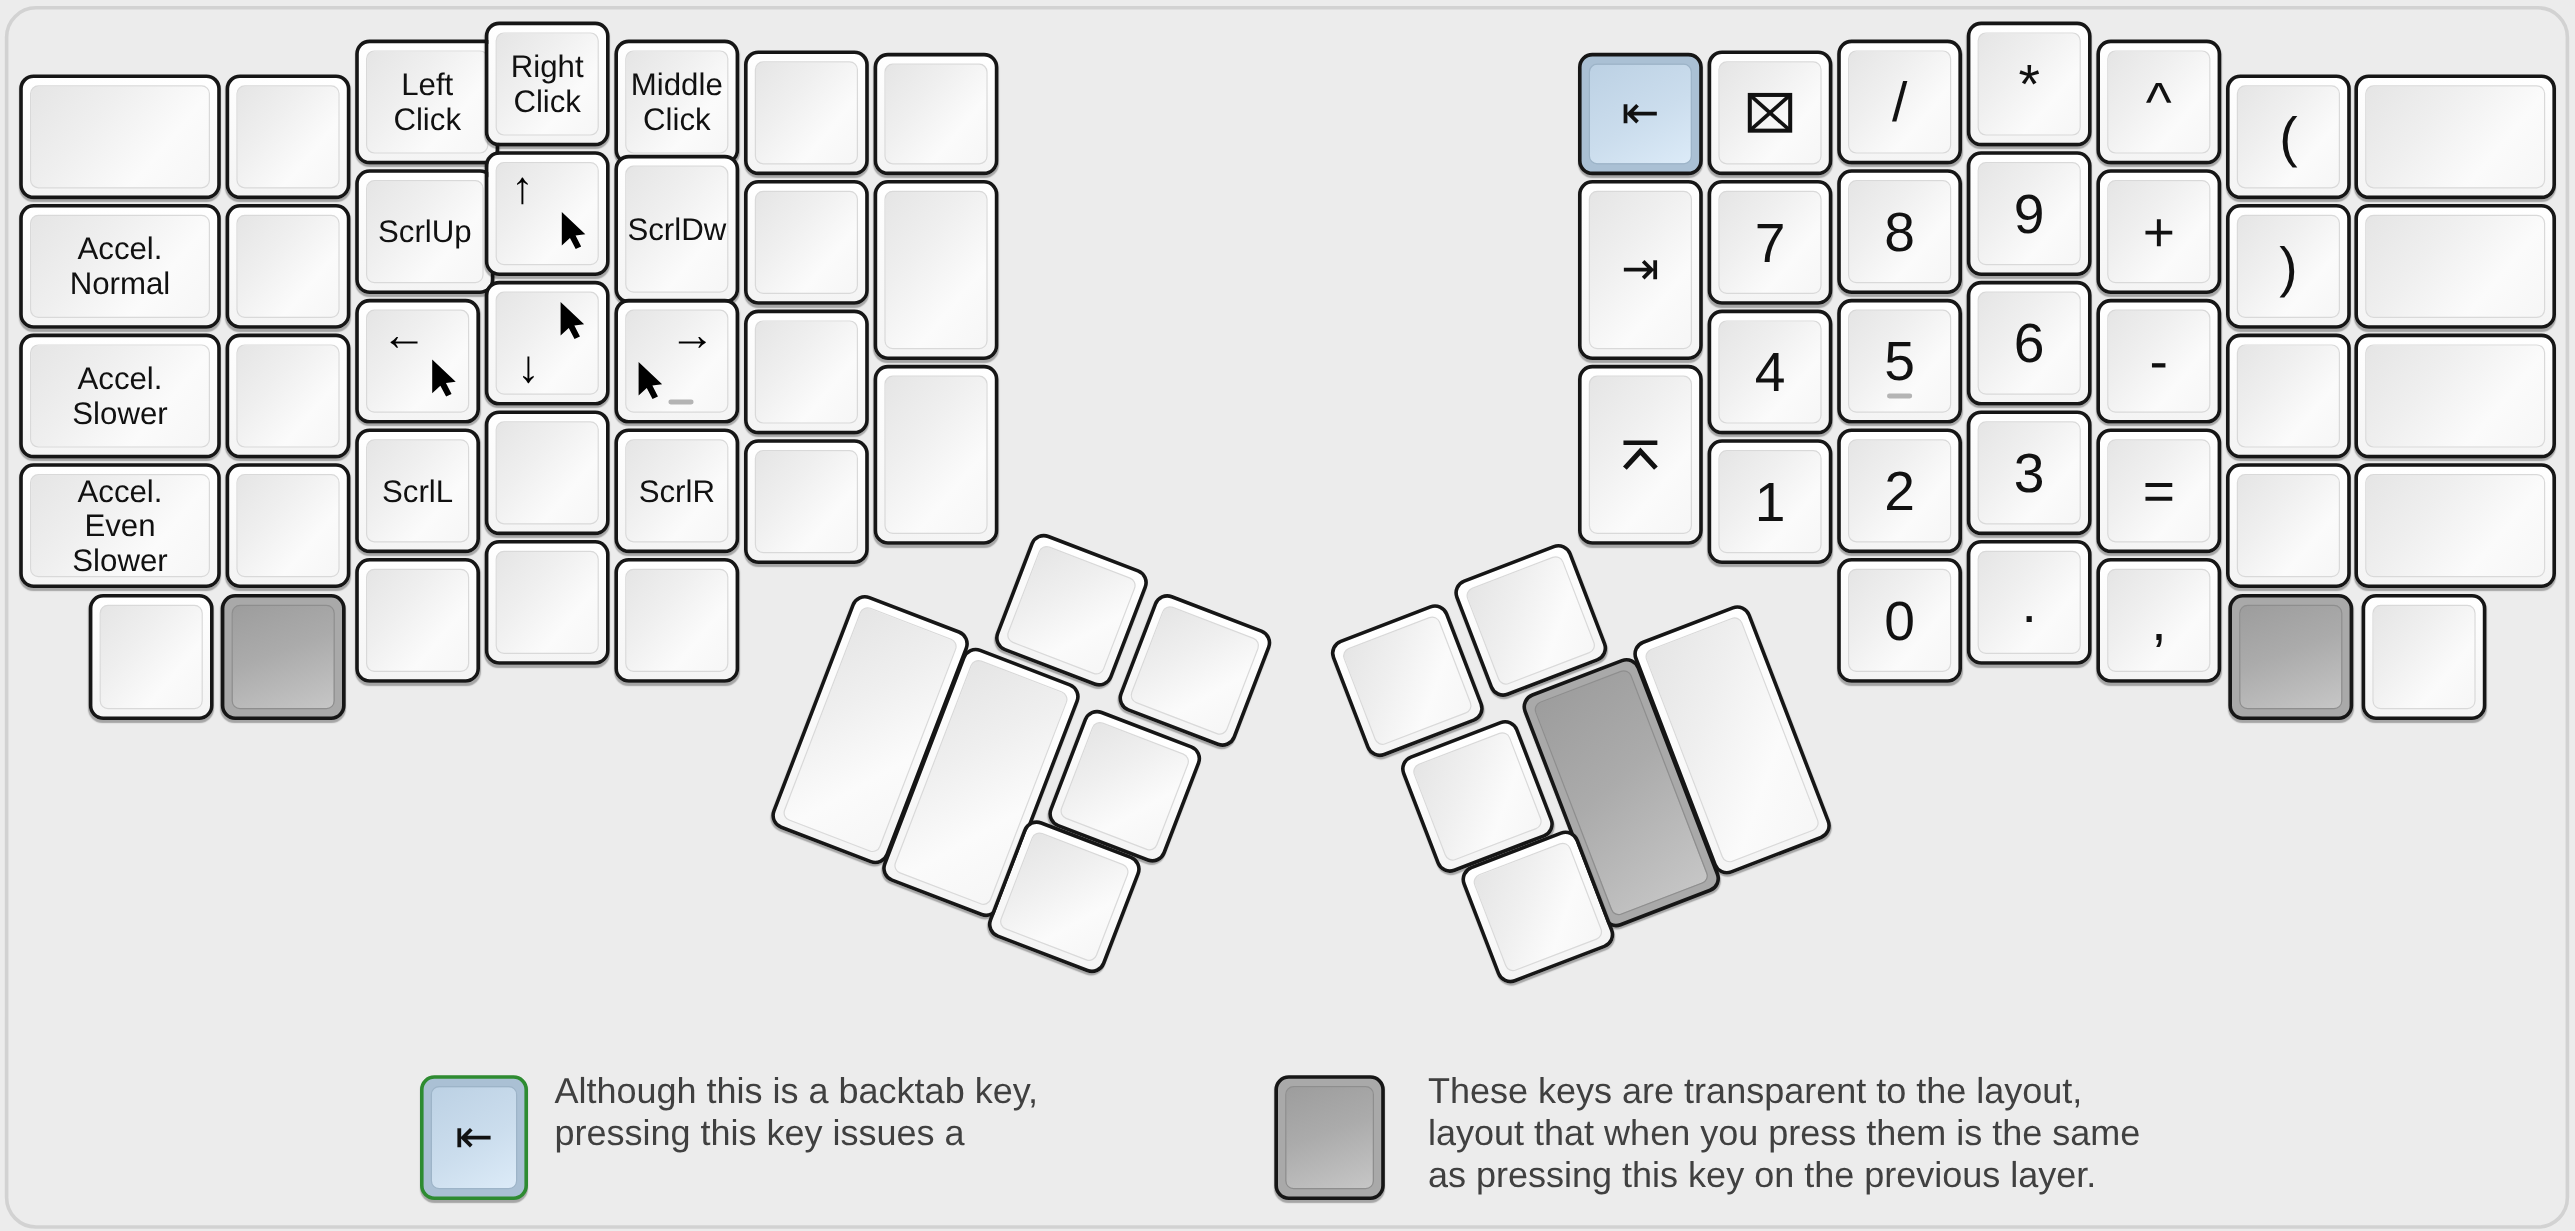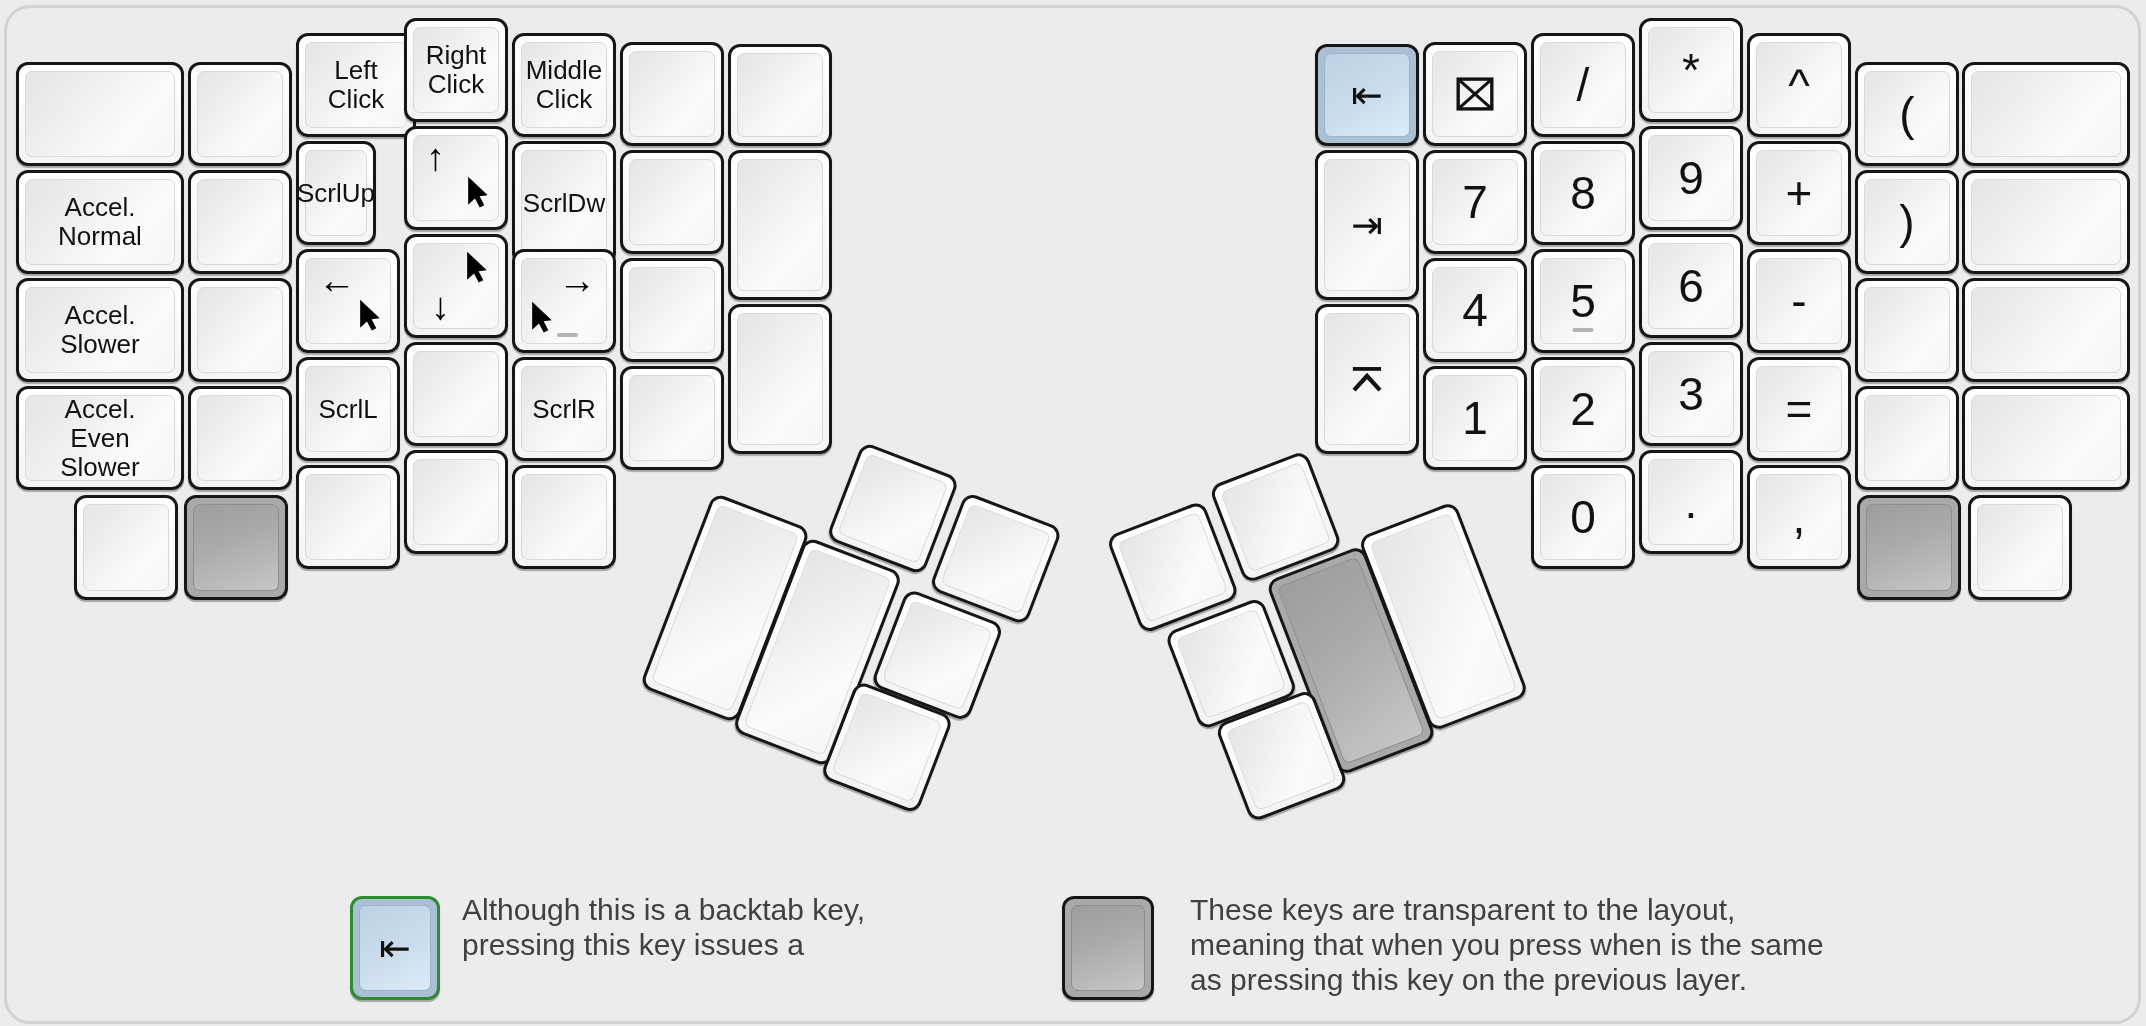--- a/index.html
+++ b/index.html
@@ -102,21 +102,21 @@
       </div>
       <div class="key white" style="left: 188px; top: 386px; width: 104px; height: 104px;">
         <div class="face"></div>
       </div>
       <div class="key white" style="left: 296px; top: 33px; width: 120px; height: 104px;">
         <div class="face">
           <span class="klabel lab-s">Left
 Click</span>
         </div>
       </div>
-      <div class="key white" style="left: 296px; top: 141px; width: 80px; height: 104px;">
+      <div class="key white" style="left: 296px; top: 141px; width: 116px; height: 104px;">
         <div class="face">
           <span class="klabel lab-s">ScrlUp</span>
         </div>
       </div>
       <div class="key white" style="left: 296px; top: 249px; width: 104px; height: 104px;">
         <div class="face">
           <span class="arrow pos-tl">←</span>
           <svg viewBox="0 0 17 24" width="23" height="32" class="cursor-svg cur-br">
             <path d="M1.5 0.5 L1.5 21.5 L6.6 16.8 L10.2 23.6 L13.6 22 L10.1 15.2 L16.2 14.4 Z" fill="#000"></path>
           </svg>
@@ -157,21 +157,21 @@
       </div>
       <div class="key white" style="left: 404px; top: 450px; width: 104px; height: 104px;">
         <div class="face"></div>
       </div>
       <div class="key white" style="left: 512px; top: 33px; width: 104px; height: 104px;">
         <div class="face">
           <span class="klabel lab-s">Middle
 Click</span>
         </div>
       </div>
-      <div class="key white" style="left: 512px; top: 141px; width: 104px; height: 124px;">
+      <div class="key white" style="left: 512px; top: 129px; width: 104px; height: 124px;">
         <div class="face">
           <span class="klabel lab-s">ScrlDw</span>
         </div>
       </div>
       <div class="key white" style="left: 512px; top: 249px; width: 104px; height: 104px;">
         <div class="face">
           <span class="arrow pos-tr2">→</span>
           <svg viewBox="0 0 17 24" width="23" height="32" class="cursor-svg cur-bl">
             <path d="M1.5 0.5 L1.5 21.5 L6.6 16.8 L10.2 23.6 L13.6 22 L10.1 15.2 L16.2 14.4 Z" fill="#000"></path>
           </svg>
@@ -414,17 +414,17 @@
       </div>
       <div class="legend-text" style="left: 462px; top: 892px;">
         <div>Although this is a backtab key,</div>
         <div>pressing this key issues a</div>
       </div>
       <div class="key gray" style="left: 1062px; top: 896px; width: 92px; height: 104px;">
         <div class="face"></div>
       </div>
       <div class="legend-text" style="left: 1190px; top: 892px;">
         <div>These keys are transparent to the layout,</div>
-        <div>meaning that when you press when is the same</div>
+        <div>layout that when you press them is the same</div>
         <div>as pressing this key on the previous layer.</div>
       </div>
     </div>
 </div>
 
 </body></html>

